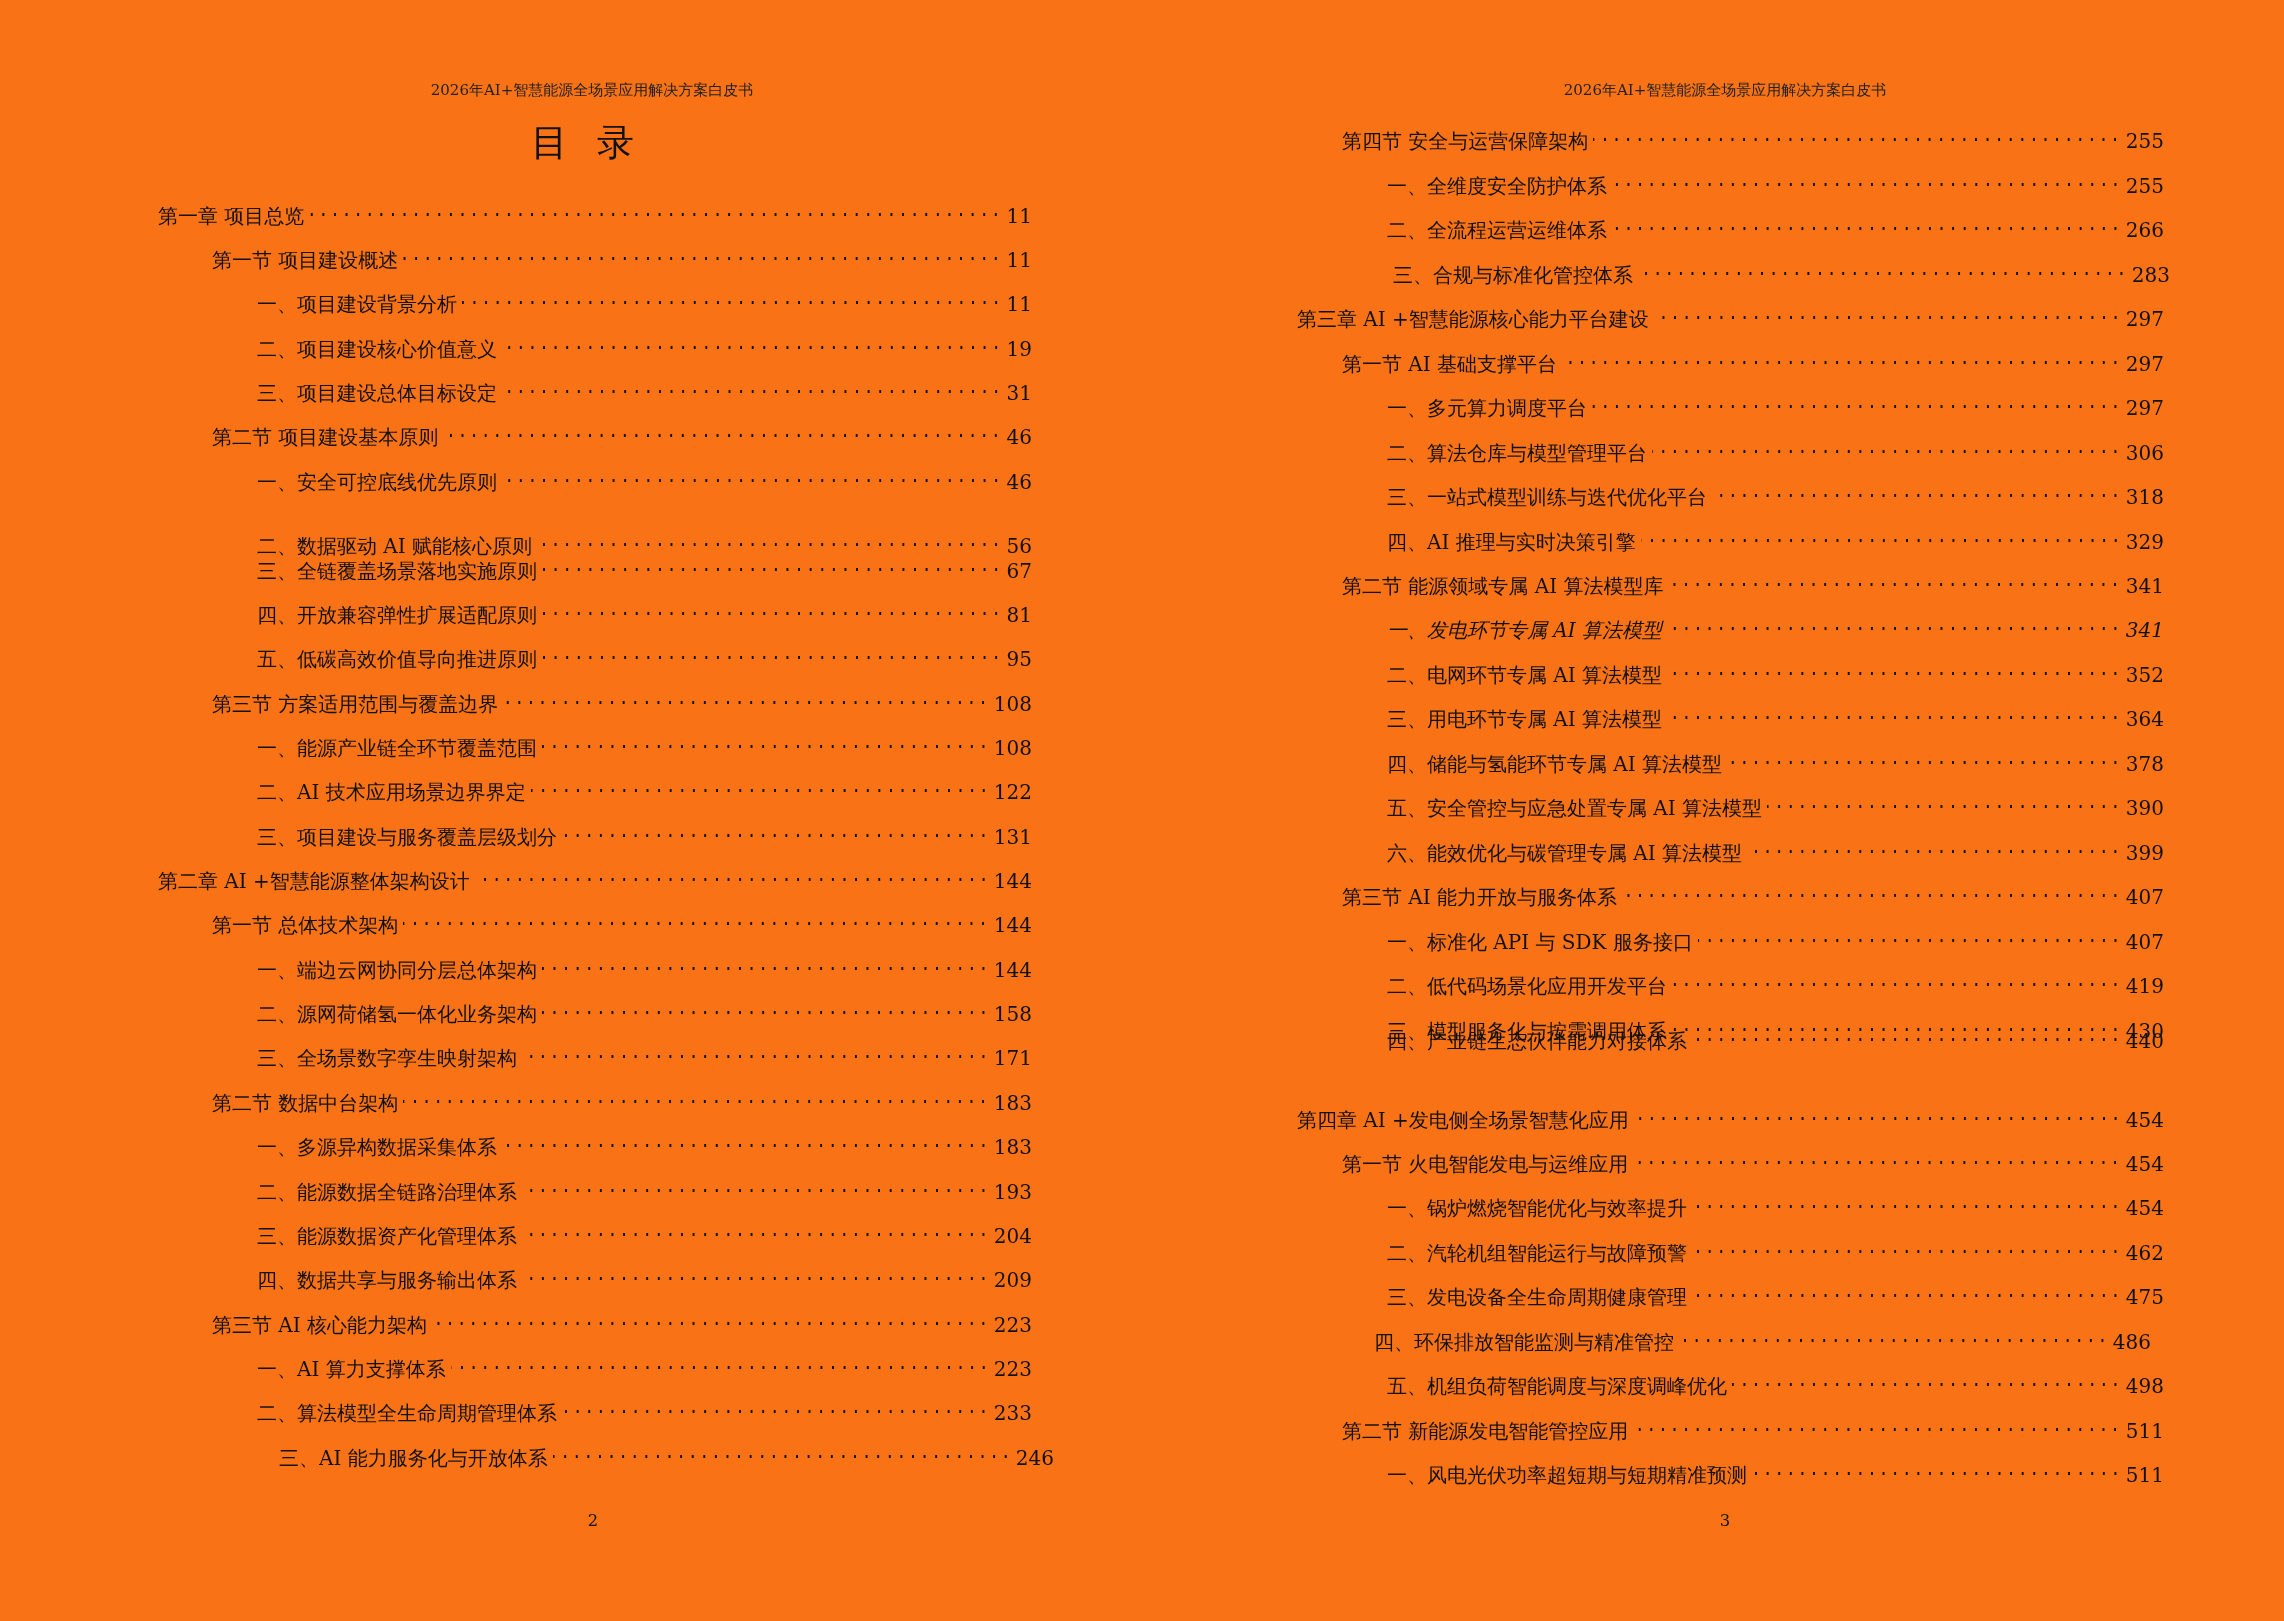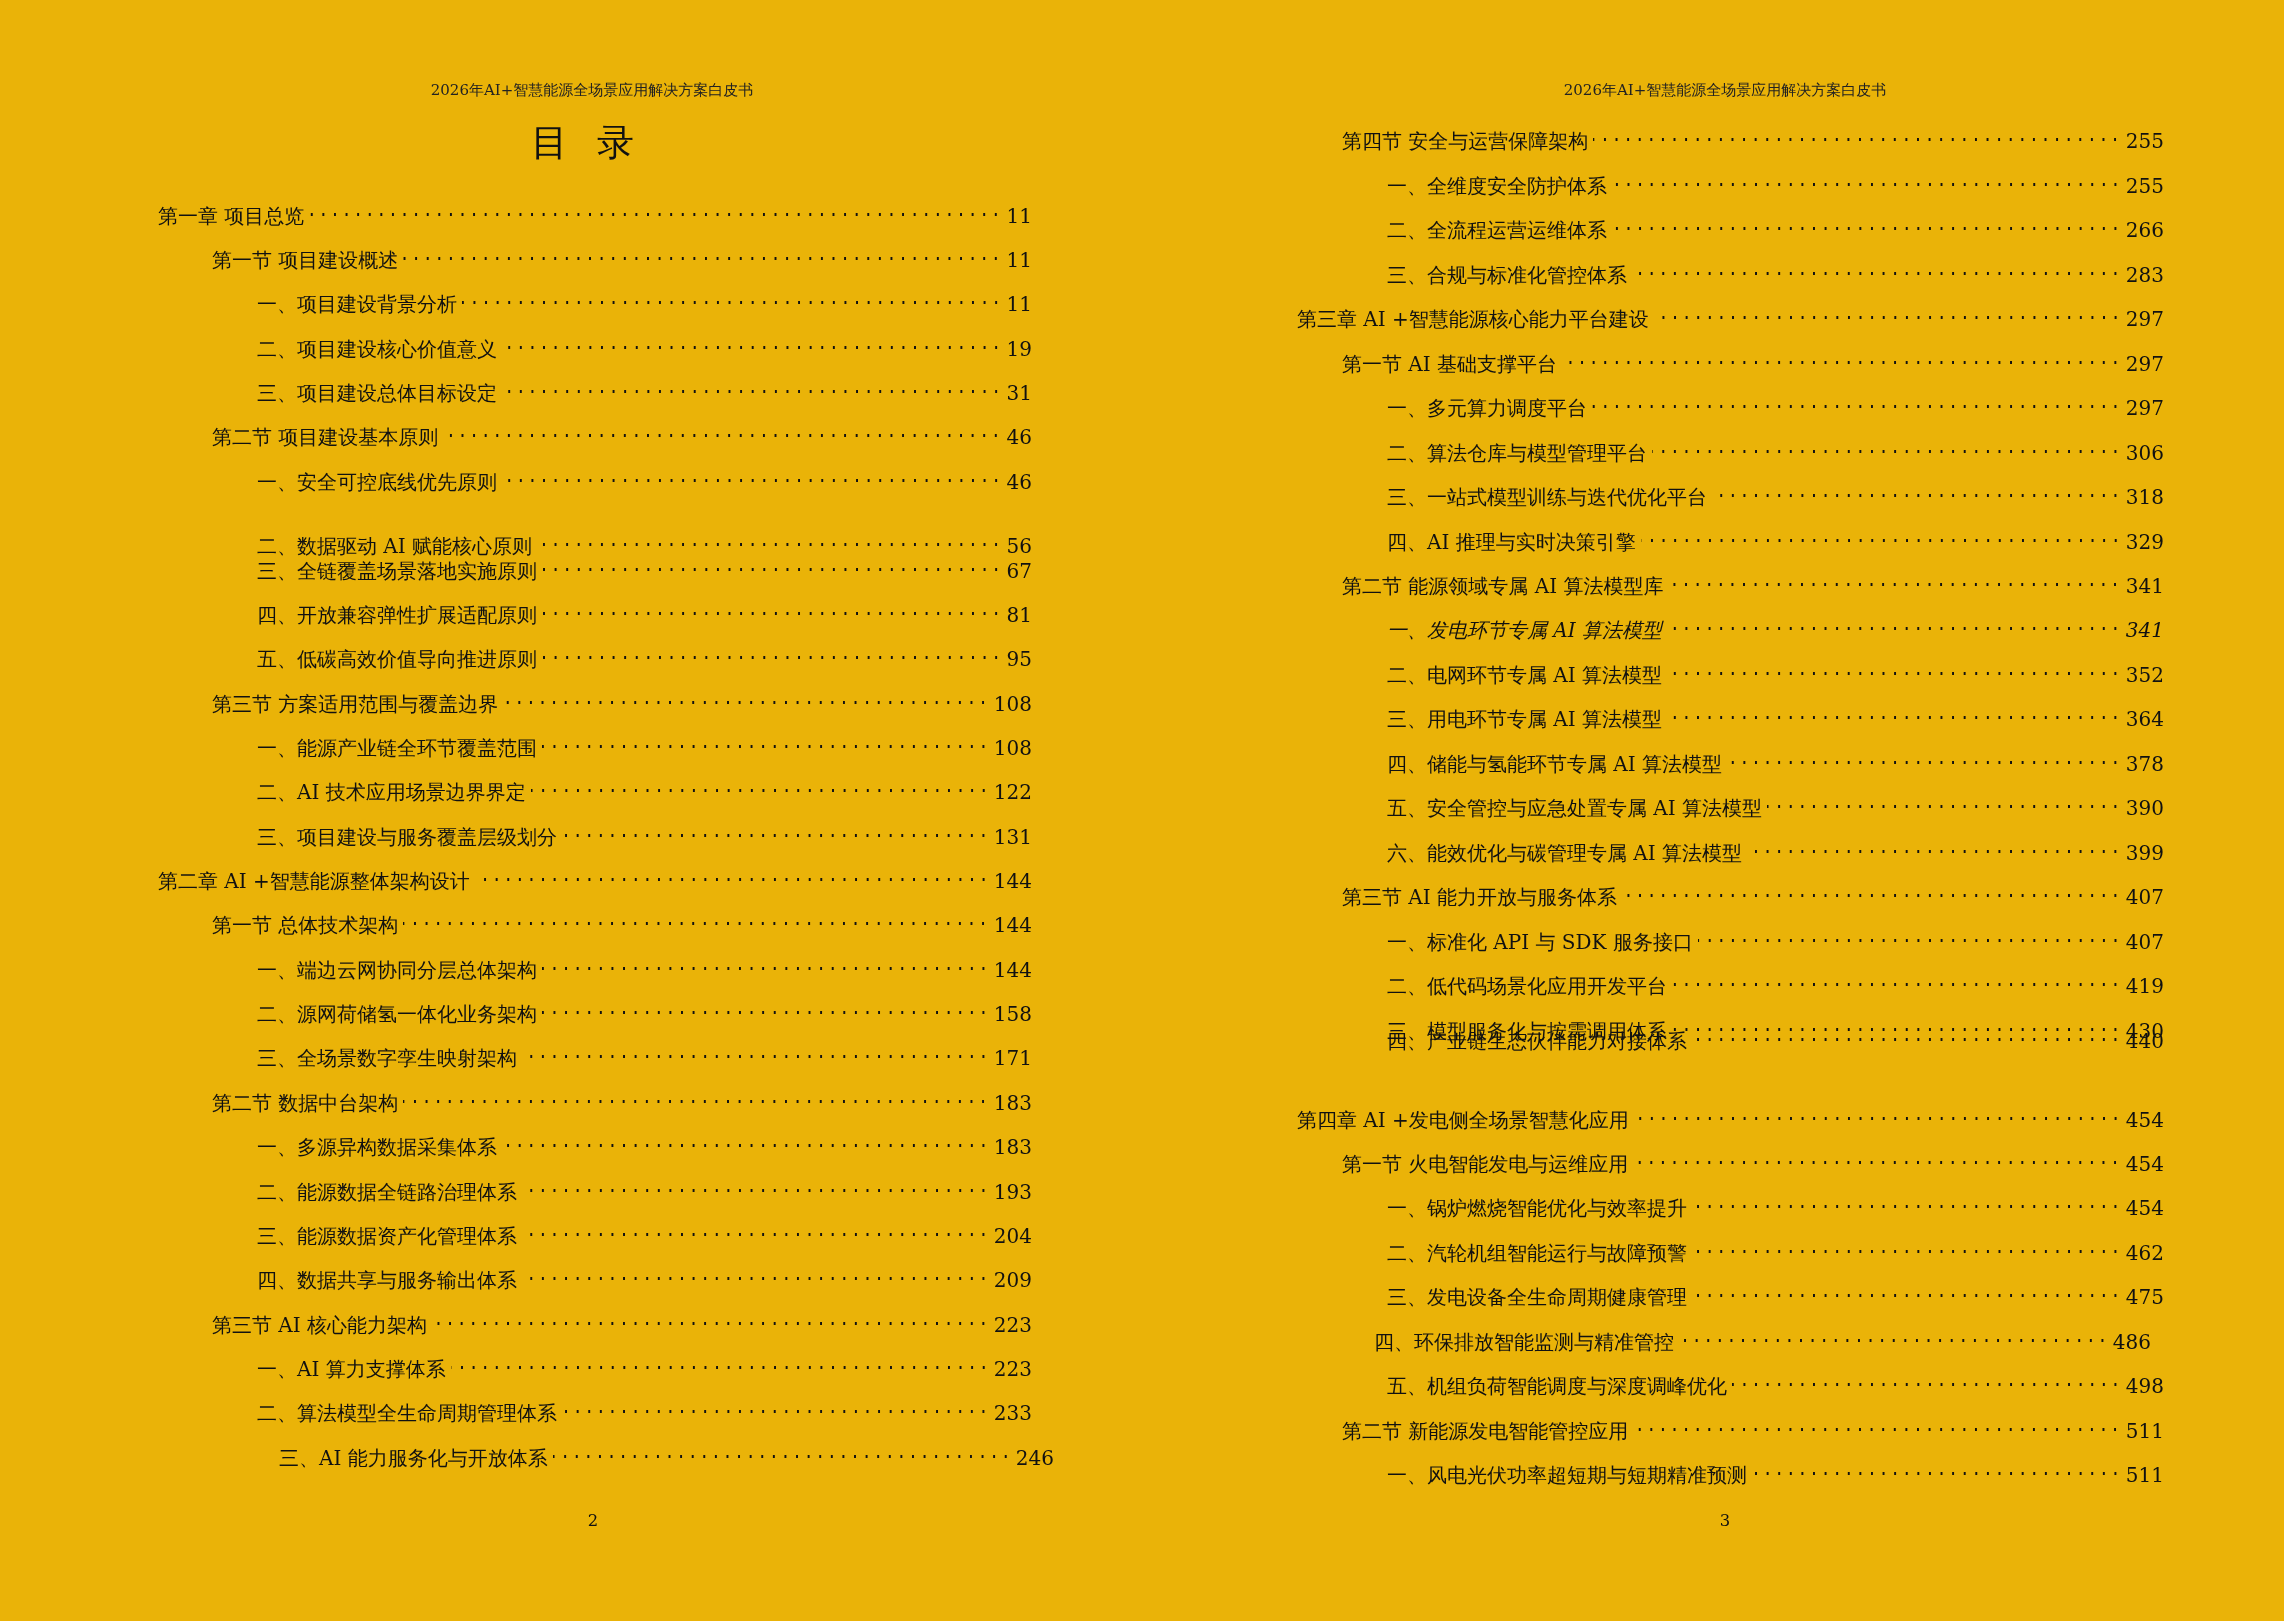--- a/index.html
+++ b/index.html
@@ -1,20 +1,20 @@
 <!DOCTYPE html>
 <html style="font-size:7.7px"><head>
 <meta charset="utf-8">
 <style>
   html, body { margin: 0; padding: 0; background: #ffffff; }
   body {
     width: 2284px; height: 1622px; position: relative; overflow: hidden;
     font-family: "DejaVu Serif", "Liberation Serif", serif; color: #111111;
   }
-  .page { position: absolute; top: 0; height: 1622px; background: #eab308; }
+  .page { position: absolute; top: 0; height: 1622px; background: #f97316; }
   .page-left { left: 0; width: 1142px; }
   .page-right { left: 1142px; width: 1142px; }
   .running-header {
     position: absolute; top: 81px; font-size: 15px; line-height: 19px;
     white-space: nowrap; transform: translateX(-50%); color: #222;
   }
   .toc-title {
     position: absolute; top: 121px; font-size: 37px; line-height: 43px;
     letter-spacing: 29px; white-space: nowrap; transform: translateX(-50%);
     font-weight: normal;
@@ -207,21 +207,21 @@
       <li class="toc-row" style="left: 245px; width: 777px; top: 164px;">
         <span class="toc-label">一、全维度安全防护体系</span>
         <span class="toc-leader"></span>
         <span class="toc-page">255</span>
       </li>
       <li class="toc-row" style="left: 245px; width: 777px; top: 208px;">
         <span class="toc-label">二、全流程运营运维体系</span>
         <span class="toc-leader"></span>
         <span class="toc-page">266</span>
       </li>
-      <li class="toc-row" style="left: 245px; width: 777px; top: 253px;">
+      <li class="toc-row" style="left: 251px; width: 777px; top: 253px;">
         <span class="toc-label">三、合规与标准化管控体系</span>
         <span class="toc-leader"></span>
         <span class="toc-page">283</span>
       </li>
       <li class="toc-row" style="left: 155px; width: 867px; top: 297px;">
         <span class="toc-label">第三章  AI +智慧能源核心能力平台建设</span>
         <span class="toc-leader"></span>
         <span class="toc-page">297</span>
       </li>
       <li class="toc-row" style="left: 200px; width: 822px; top: 342px;">

